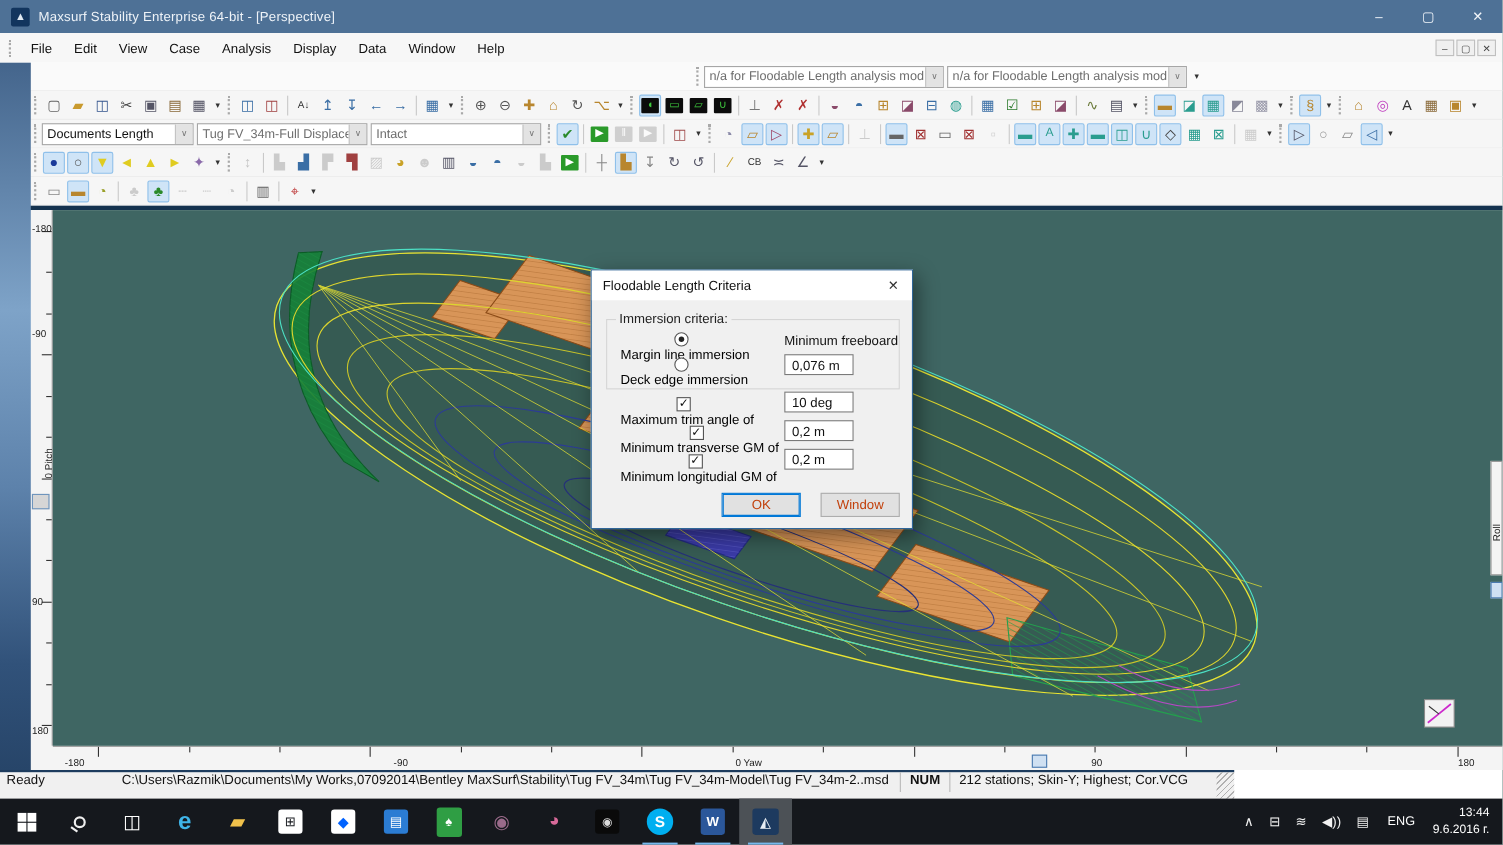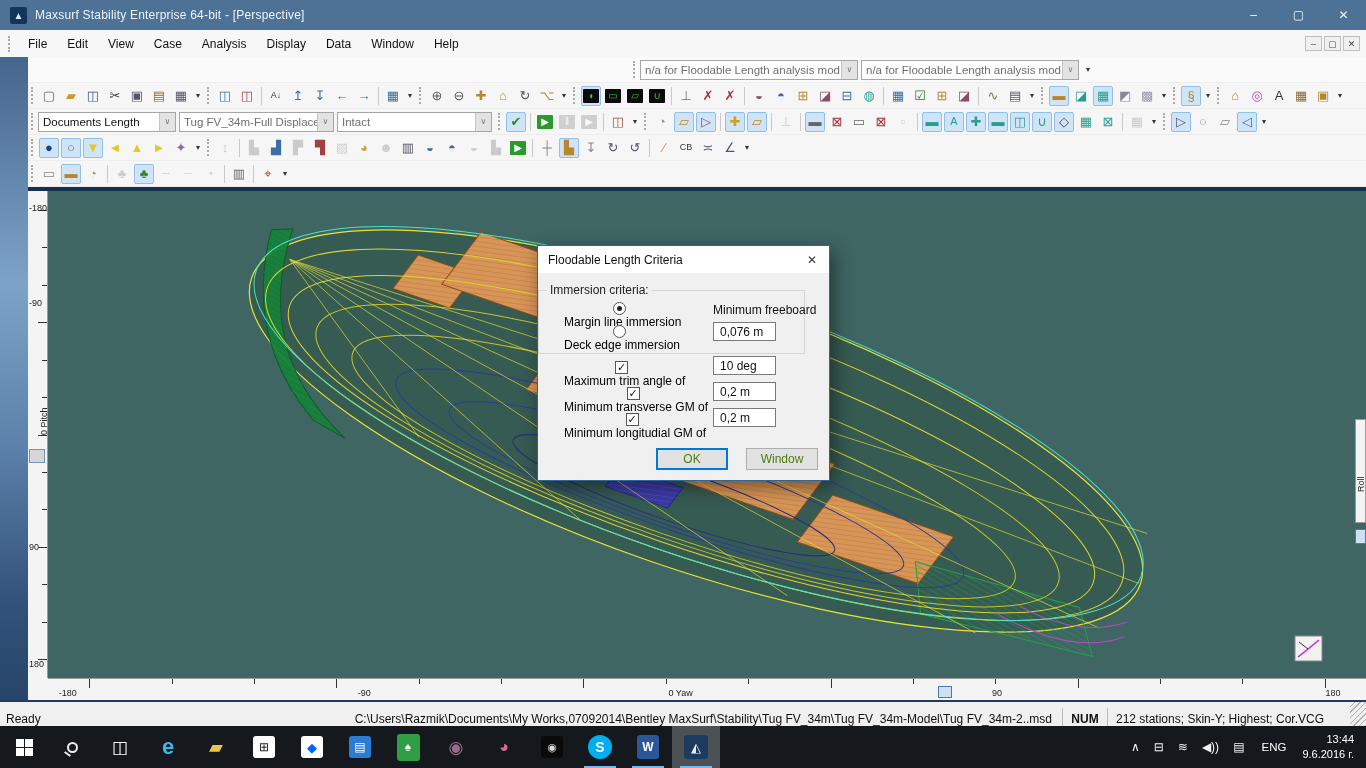--- a/index.html
+++ b/index.html
@@ -62,37 +62,37 @@
   .bslider { position:absolute; top:7px; width:14px; height:12px; background:#cfe0f2; border:1px solid #4a7ab0; }
   #vroll { position:absolute; right:0; top:228px; width:11px; height:104px; background:#f4f4f4; border:1px solid #9a9a9a; z-index:4;}
   #vroll span { position:absolute; top:72px; left:0px; font-size:9px; color:#222; transform:rotate(-90deg); transform-origin:left top; white-space:nowrap;}
   #vrollslider { position:absolute; right:0; top:338px; width:11px; height:15px; background:#cfe0f2; border:1px solid #4a7ab0; z-index:4;}
 
   
   .dlg { position:absolute; left:537px; top:245px; width:293px; height:236px; background:#f0f0f0;
          border:1px solid #2f6699; box-shadow:4px 6px 18px rgba(0,0,0,.45); z-index:50; font-size:12px; }
   .dlg-title { height:27px; background:#fff; display:flex; align-items:center; padding-left:10px; color:#111; }
   .dlg-x { margin-left:auto; width:34px; height:100%; display:flex; align-items:center; justify-content:center; color:#333; font-size:12px; }
-  .gbox { position:absolute; left:0; top:44px; width:267px; height:64px; border:1px solid #d5d5d5; }
+  .gbox { position:absolute; left:13px; top:44px; width:267px; height:64px; border:1px solid #d5d5d5; }
   .gleg { position:absolute; top:-8px; left:8px; background:#f0f0f0; padding:0 3px; color:#222; }
   .ritem { position:absolute; display:flex; align-items:center;flex-direction:column; }
   .radio { width:13px; height:13px; border:1px solid #555; border-radius:50%; background:#fff; margin-right:6px; position:relative; }
   .radio.on::after { content:""; position:absolute; left:3px; top:3px; width:5px; height:5px; border-radius:50%; background:#222; }
   .cbox { width:13px; height:13px; border:1px solid #555; background:#fff; margin-right:6px;
           display:flex; align-items:center; justify-content:center; font-size:11px; color:#111; line-height:1; }
   .field { position:absolute; width:63px; height:19px; background:#fff; border:1px solid #7a7a7a;
            font-size:12px; padding:2px 0 0 6px; color:#111; }
   .dbtn { position:absolute; width:72px; height:22px; background:#e1e1e1; border:1px solid #adadad;
-          display:flex; align-items:center; justify-content:center; color:#4d7c0f; }
+          display:flex; align-items:center; justify-content:center; color:#c2410c; }
   .dbtn.def { border:1px solid #0078d7; box-shadow:inset 0 0 0 1px #0078d7; }
   .dlbl { position:absolute; color:#111; white-space:nowrap; }
 
   
-  .statusbar { position:absolute; left:0; top:700px; width:1366px; height:26px; background:#f0f0f0;
-               border-top:2px solid #1d3c5e; display:flex; align-items:flex-end; font-size:12px; color:#111; }
+  .statusbar { position:absolute; left:0; top:700px; width:1122px; height:26px; background:#f0f0f0;
+               border-top:2px solid #1d3c5e; display:flex; align-items:flex-start; font-size:12px; color:#111; }
   .sb-ready { flex:1; padding-left:6px; }
   .sb-sep { width:1px; height:18px; background:#b9b9b9; }
   .sb-path { padding:0 10px; white-space:nowrap; }
   .sb-num { width:44px; text-align:center;font-weight:bold; }
   .sb-info { width:242px; padding-left:8px; white-space:nowrap; }
   .sb-grip { width:16px; height:100%; background:
       repeating-linear-gradient(135deg, transparent 0 3px, #b0b0b0 3px 4px); }
 
   
   .taskbar { position:absolute; left:0; top:726px; width:1366px; height:42px; background:#15181d;

